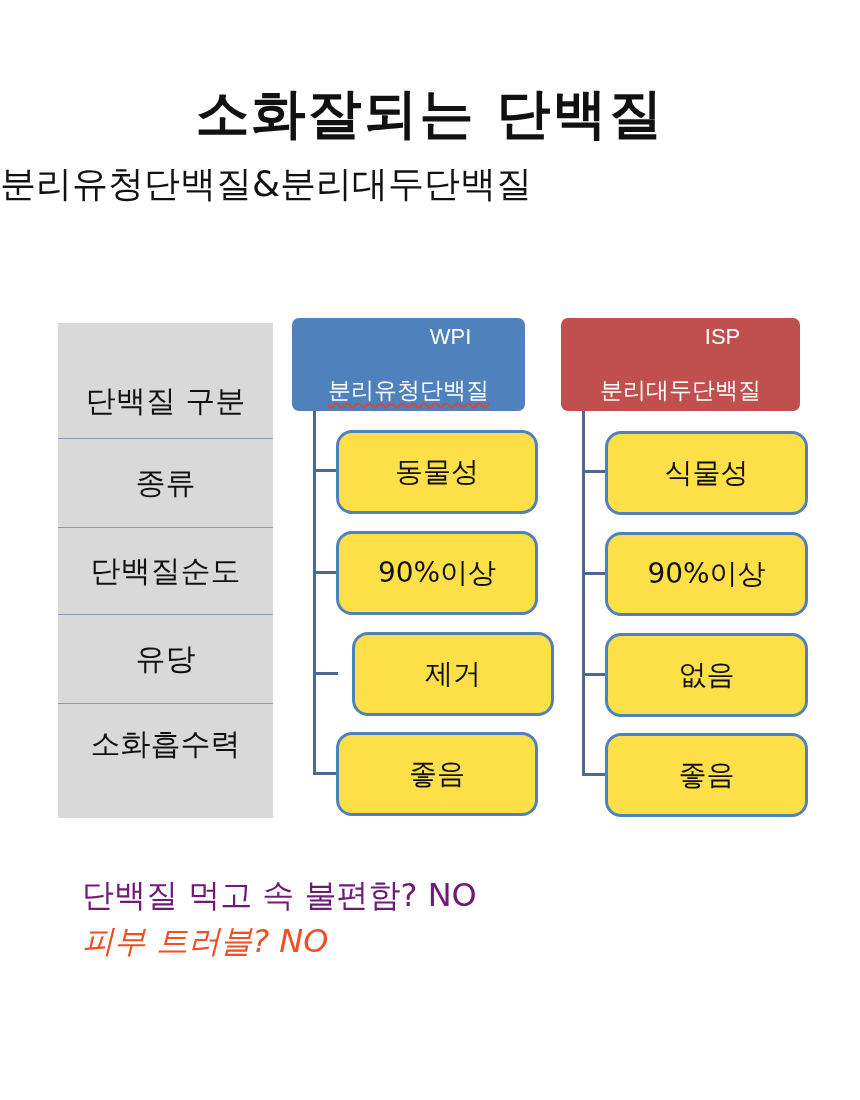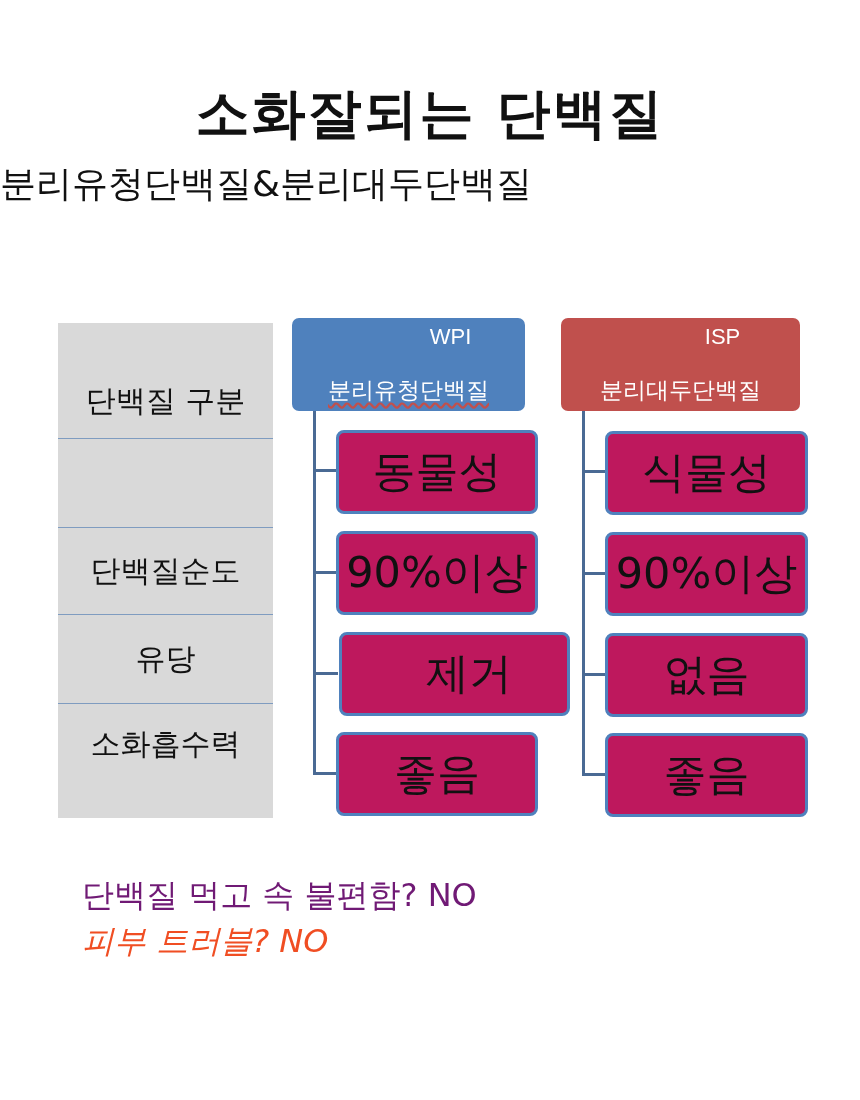--- a/index.html
+++ b/index.html
@@ -15,54 +15,55 @@
   .label-div { position:absolute; left:0; width:215px; height:1px; background:#7f9cc0; }
   .head { position:absolute; height:93px; border-radius:7px; color:#fff; text-align:center;
           font-family:"Liberation Sans", sans-serif; }
   .head .code { position:absolute; top:6px; width:100%; font-size:22px;padding-left:42px; }
   .head .name { position:absolute; top:57px; width:100%; font-size:23px; }
   .wpi { left:292px; top:318px; width:233px; background:#4f81bd; }
   .isp { left:561px; top:318px; width:239px; background:#c0504d; }
   .wavy { text-decoration: underline wavy #c0504d; text-underline-offset:4px;margin-top:44px; }
   .vline { position:absolute; width:3px; background:#4a6a94; }
   .hline { position:absolute; height:3px; background:#4a6a94; }
-  .box { position:absolute; width:196px; height:78px; border:3px solid #4f81bd; border-radius:8px;
-         background:#be185d; display:flex; align-items:center; justify-content:center; font-size:43px; }
+  .box { position:absolute; width:196px; height:78px; border:3px solid #4f81bd; border-radius:16px;
+         background:#fde047; display:flex; align-items:center; justify-content:center; font-size:28px; }
   .q1 { position:absolute; left:82px; top:874px; font-size:32px; color:#701a75; }
   .q2 { position:absolute; left:82px; top:920px; font-size:32px; color:#f04e23; font-style:italic;text-align:center; }
 </style>
 </head>
 <body>
 
 <div class="title">소화잘되는 단백질</div>
 <div class="subtitle">분리유청단백질&amp;분리대두단백질</div>
 
 <div class="labels">
   <div class="label-row" style="top:0;height:115px;margin-top:21px;">단백질 구분</div>
   <div class="label-div" style="top:115px;"></div>
+  <div class="label-row" style="top:116px;height:88px;">종류</div>
   <div class="label-div" style="top:204px;"></div>
   <div class="label-row" style="top:205px;height:86px;">단백질순도</div>
   <div class="label-div" style="top:291px;"></div>
   <div class="label-row" style="top:292px;height:88px;">유당</div>
   <div class="label-div" style="top:380px;"></div>
   <div class="label-row" style="top:381px;height:80px;">소화흡수력</div>
 </div>
 
 <div class="head wpi">
   <div class="code">WPI</div>
   <div class="name"><span class="wavy">분리유청단백질</span></div>
 </div>
 <div class="vline" style="left:313px;top:411px;height:364px;"></div>
 <div class="hline" style="left:313px;top:469px;width:25px;"></div>
 <div class="hline" style="left:313px;top:571px;width:25px;"></div>
 <div class="hline" style="left:313px;top:672px;width:25px;"></div>
 <div class="hline" style="left:313px;top:772px;width:25px;"></div>
 <div class="box" style="left:336px;top:430px;">동물성</div>
 <div class="box" style="left:336px;top:531px;">90%이상</div>
-<div class="box" style="left:339px;top:632px;padding-left:29px;">제거</div>
+<div class="box" style="left:352px;top:632px;">제거</div>
 <div class="box" style="left:336px;top:732px;">좋음</div>
 
 <div class="head isp">
   <div class="code">ISP</div>
   <div class="name">분리대두단백질</div>
 </div>
 <div class="vline" style="left:582px;top:411px;height:364px;"></div>
 <div class="hline" style="left:582px;top:470px;width:25px;"></div>
 <div class="hline" style="left:582px;top:572px;width:25px;"></div>
 <div class="hline" style="left:582px;top:673px;width:25px;"></div>

